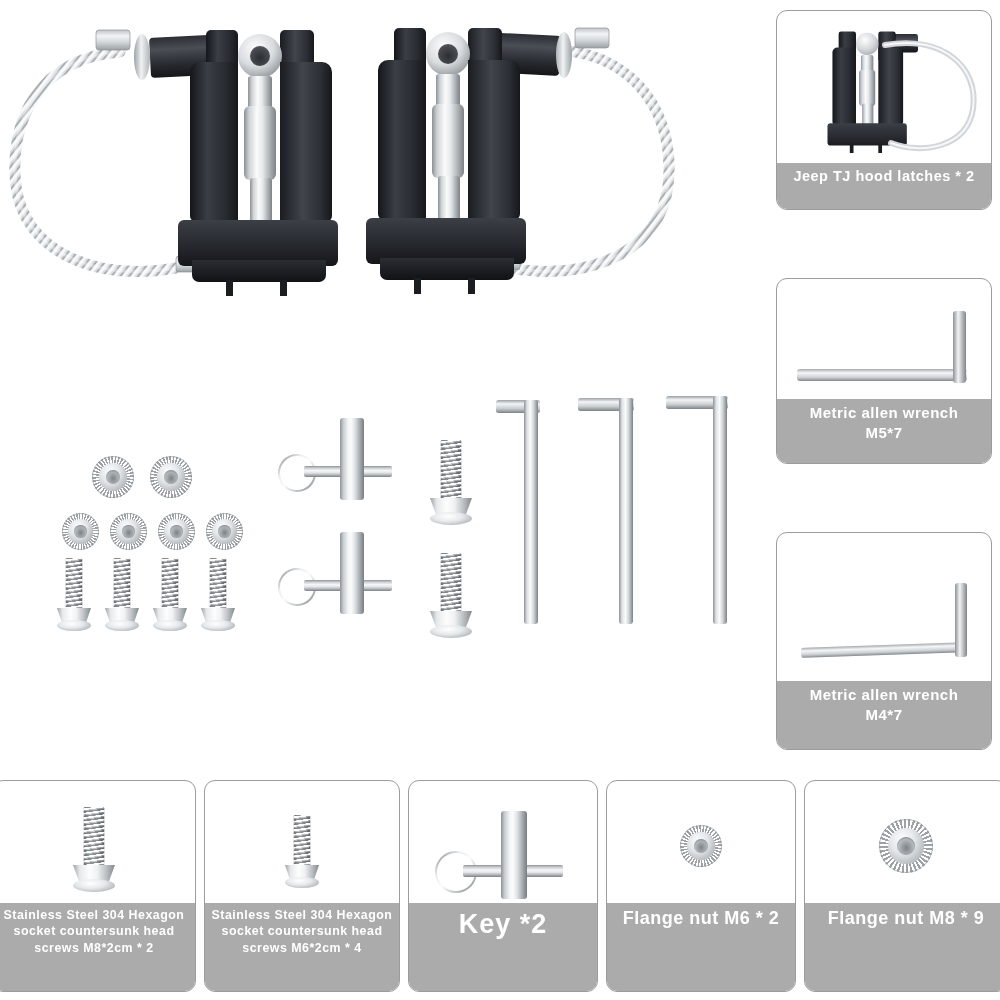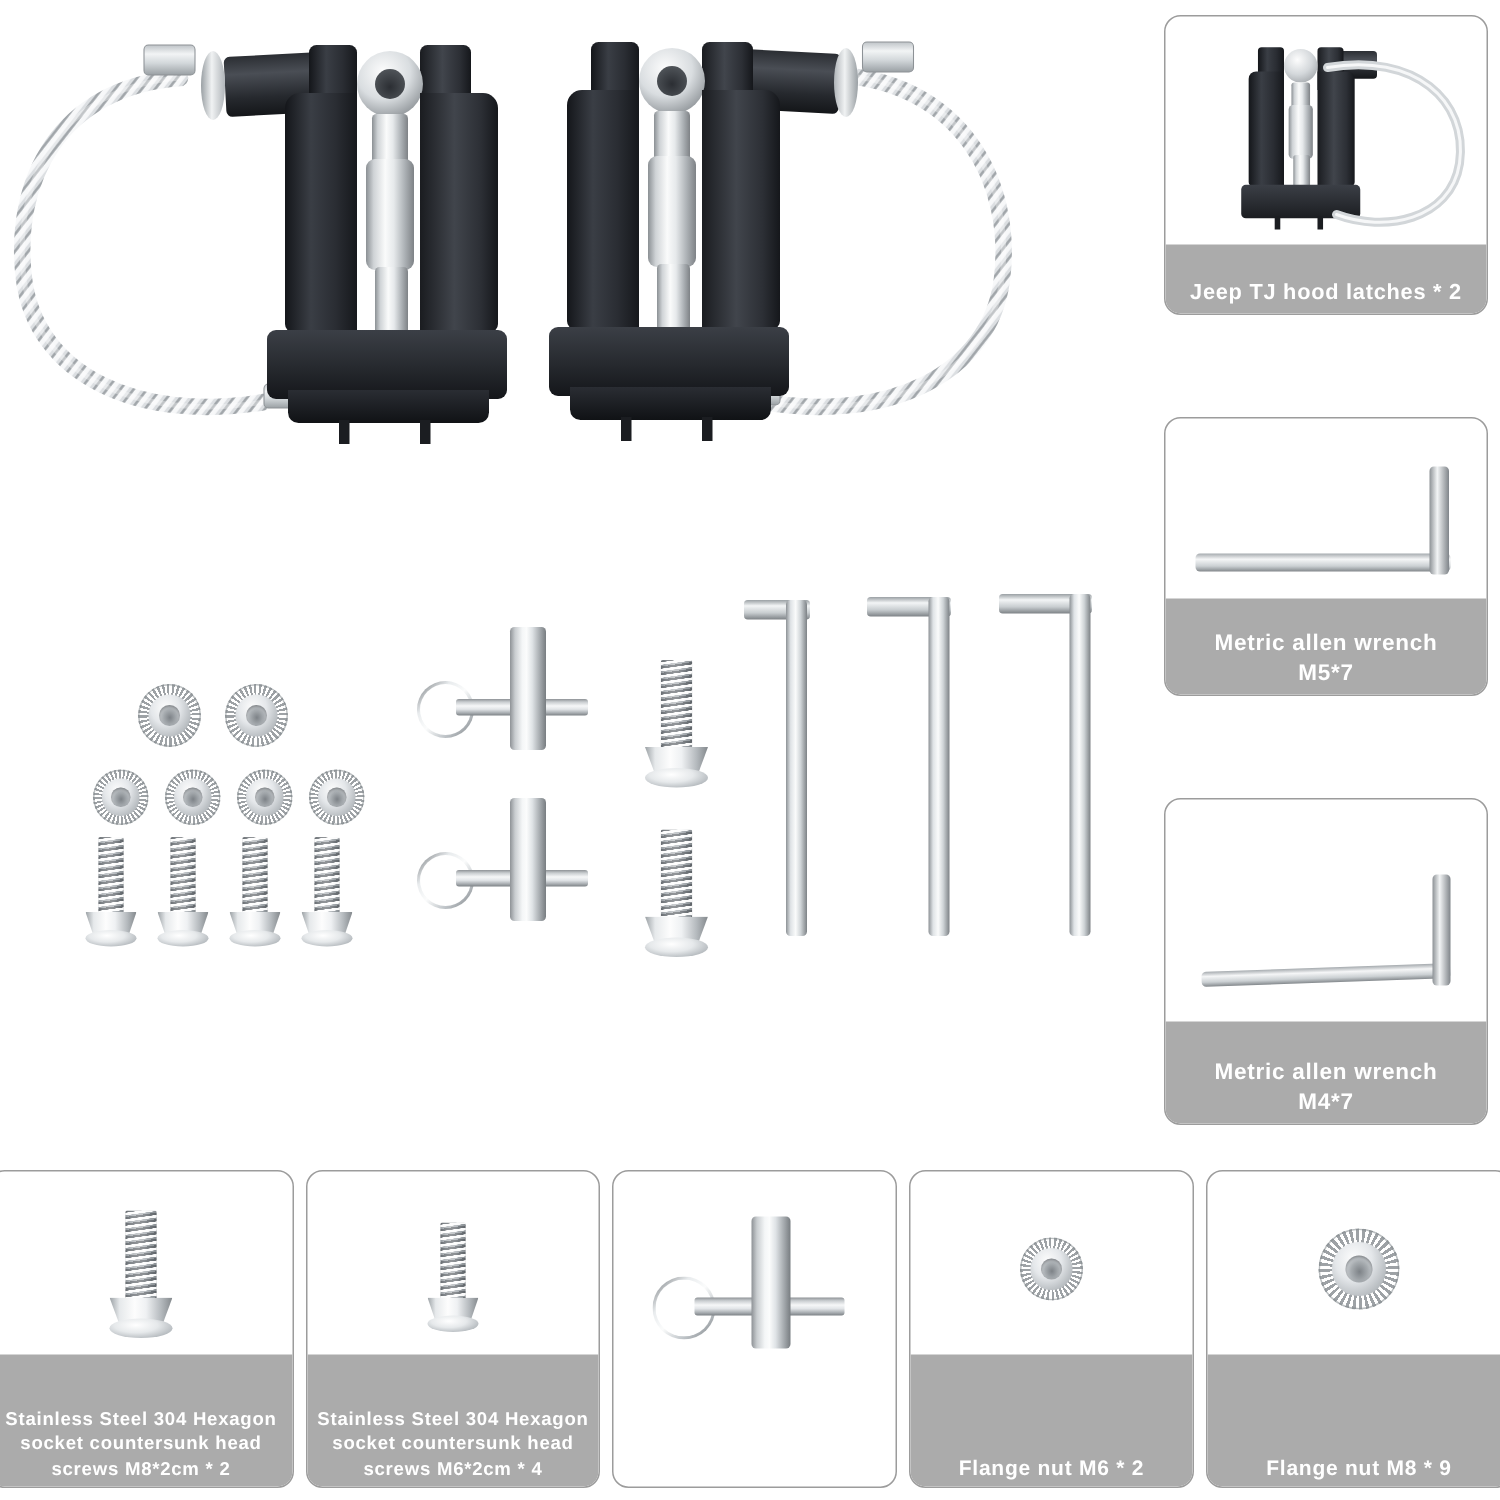--- a/index.html
+++ b/index.html
@@ -27,21 +27,21 @@
   .panel .cap{
     flex:0 0 auto;
     background:#ababab;
     color:#ffffff;
     font-weight:bold;
     text-align:center;
     letter-spacing:.5px;
     display:flex;
     flex-direction:column;
     align-items:center;
-    justify-content:flex-end;
+    justify-content:flex-start;
     line-height:1.32;
     padding:4px 2px 4px;
   }
   .cap span{display:block;white-space:nowrap;}
 
   
   #p-latch{left:776px;top:10px;width:216px;height:200px;}
   #p-latch .cap{font-size:14.5px;height:38px;padding-bottom:4px;}
   #p-m5{left:776px;top:278px;width:216px;height:186px;}
   #p-m5 .cap{font-size:15px;height:56px;}
@@ -50,21 +50,21 @@
 
   
   .bot{top:780px;height:212px;}
   #b1{left:-8px;width:204px;}
   #b2{left:204px;width:196px;}
   #b3{left:408px;width:190px;}
   #b4{left:606px;width:190px;}
   #b5{left:804px;width:204px;}
   .bot .cap{font-size:12.4px;height:80px;}
   #b3 .cap{font-size:27px;letter-spacing:1px;}
-  #b4 .cap,#b5 .cap{font-size:14px;}
+  #b4 .cap,#b5 .cap{font-size:18px;}
 
   
   .abs{position:absolute;}
 
   
   .shaft{
     background:linear-gradient(90deg,#8e9296 0%,#c9cdd0 14%,#f4f6f7 34%,#fbfcfc 46%,
               #dfe3e6 62%,#a8adb1 82%,#787d81 100%);
     border-radius:2px;
   }
@@ -419,20 +419,23 @@
   </div>
 
   <div class="panel bot" id="b3">
     <div class="art">
       <div class="key" style="position:absolute;left:26px;top:22px;width:130px;height:96px;">
         <div class="ring" style="left:0;top:48px;width:38px;height:38px;"></div>
         <div class="abs shaft-h" style="left:28px;top:62px;width:100px;height:12px;"></div>
         <div class="abs shaft" style="left:66px;top:8px;width:26px;height:88px;border-radius:3px;"></div>
       </div>
     </div>
+    <div class="cap">
+      <span>Key *2</span>
+    </div>
   </div>
 
   <div class="panel bot" id="b4">
     <div class="art">
       <div class="fnut" style="left:50%;margin-left:-21px;top:44px;width:42px;height:42px;"></div>
     </div>
     <div class="cap">
       <span>Flange nut M6 * 2</span>
     </div>
   </div>

